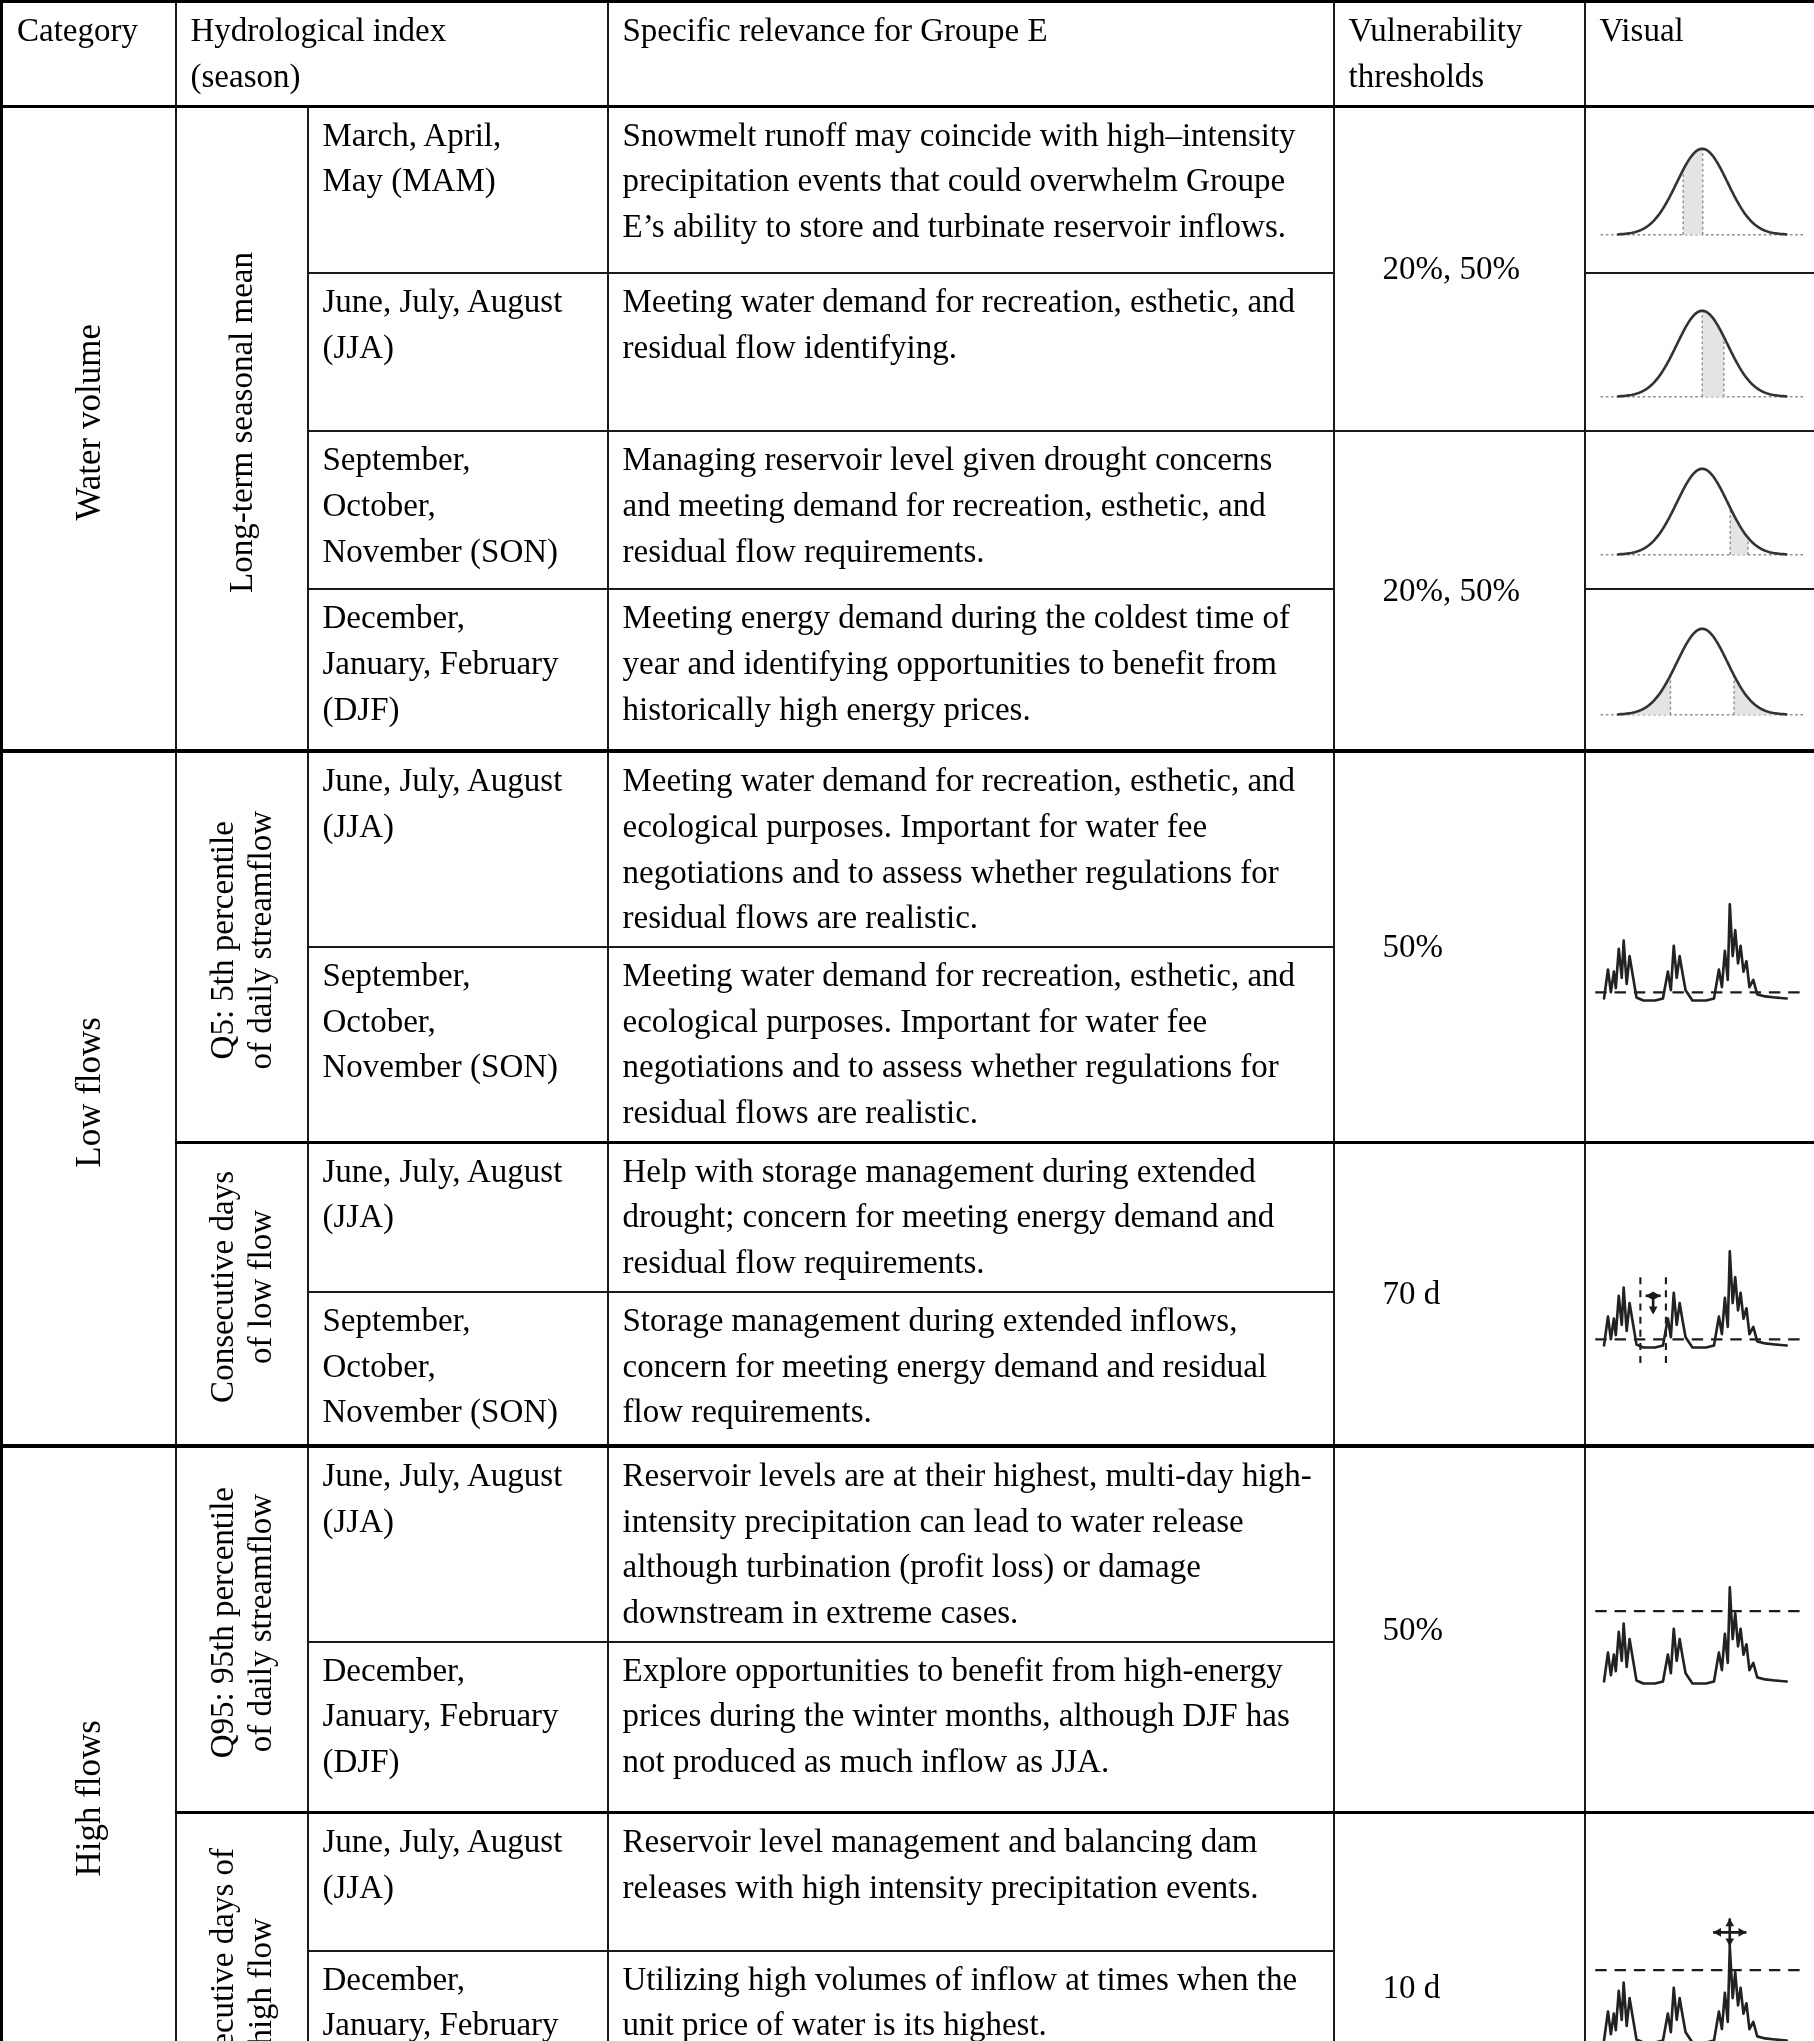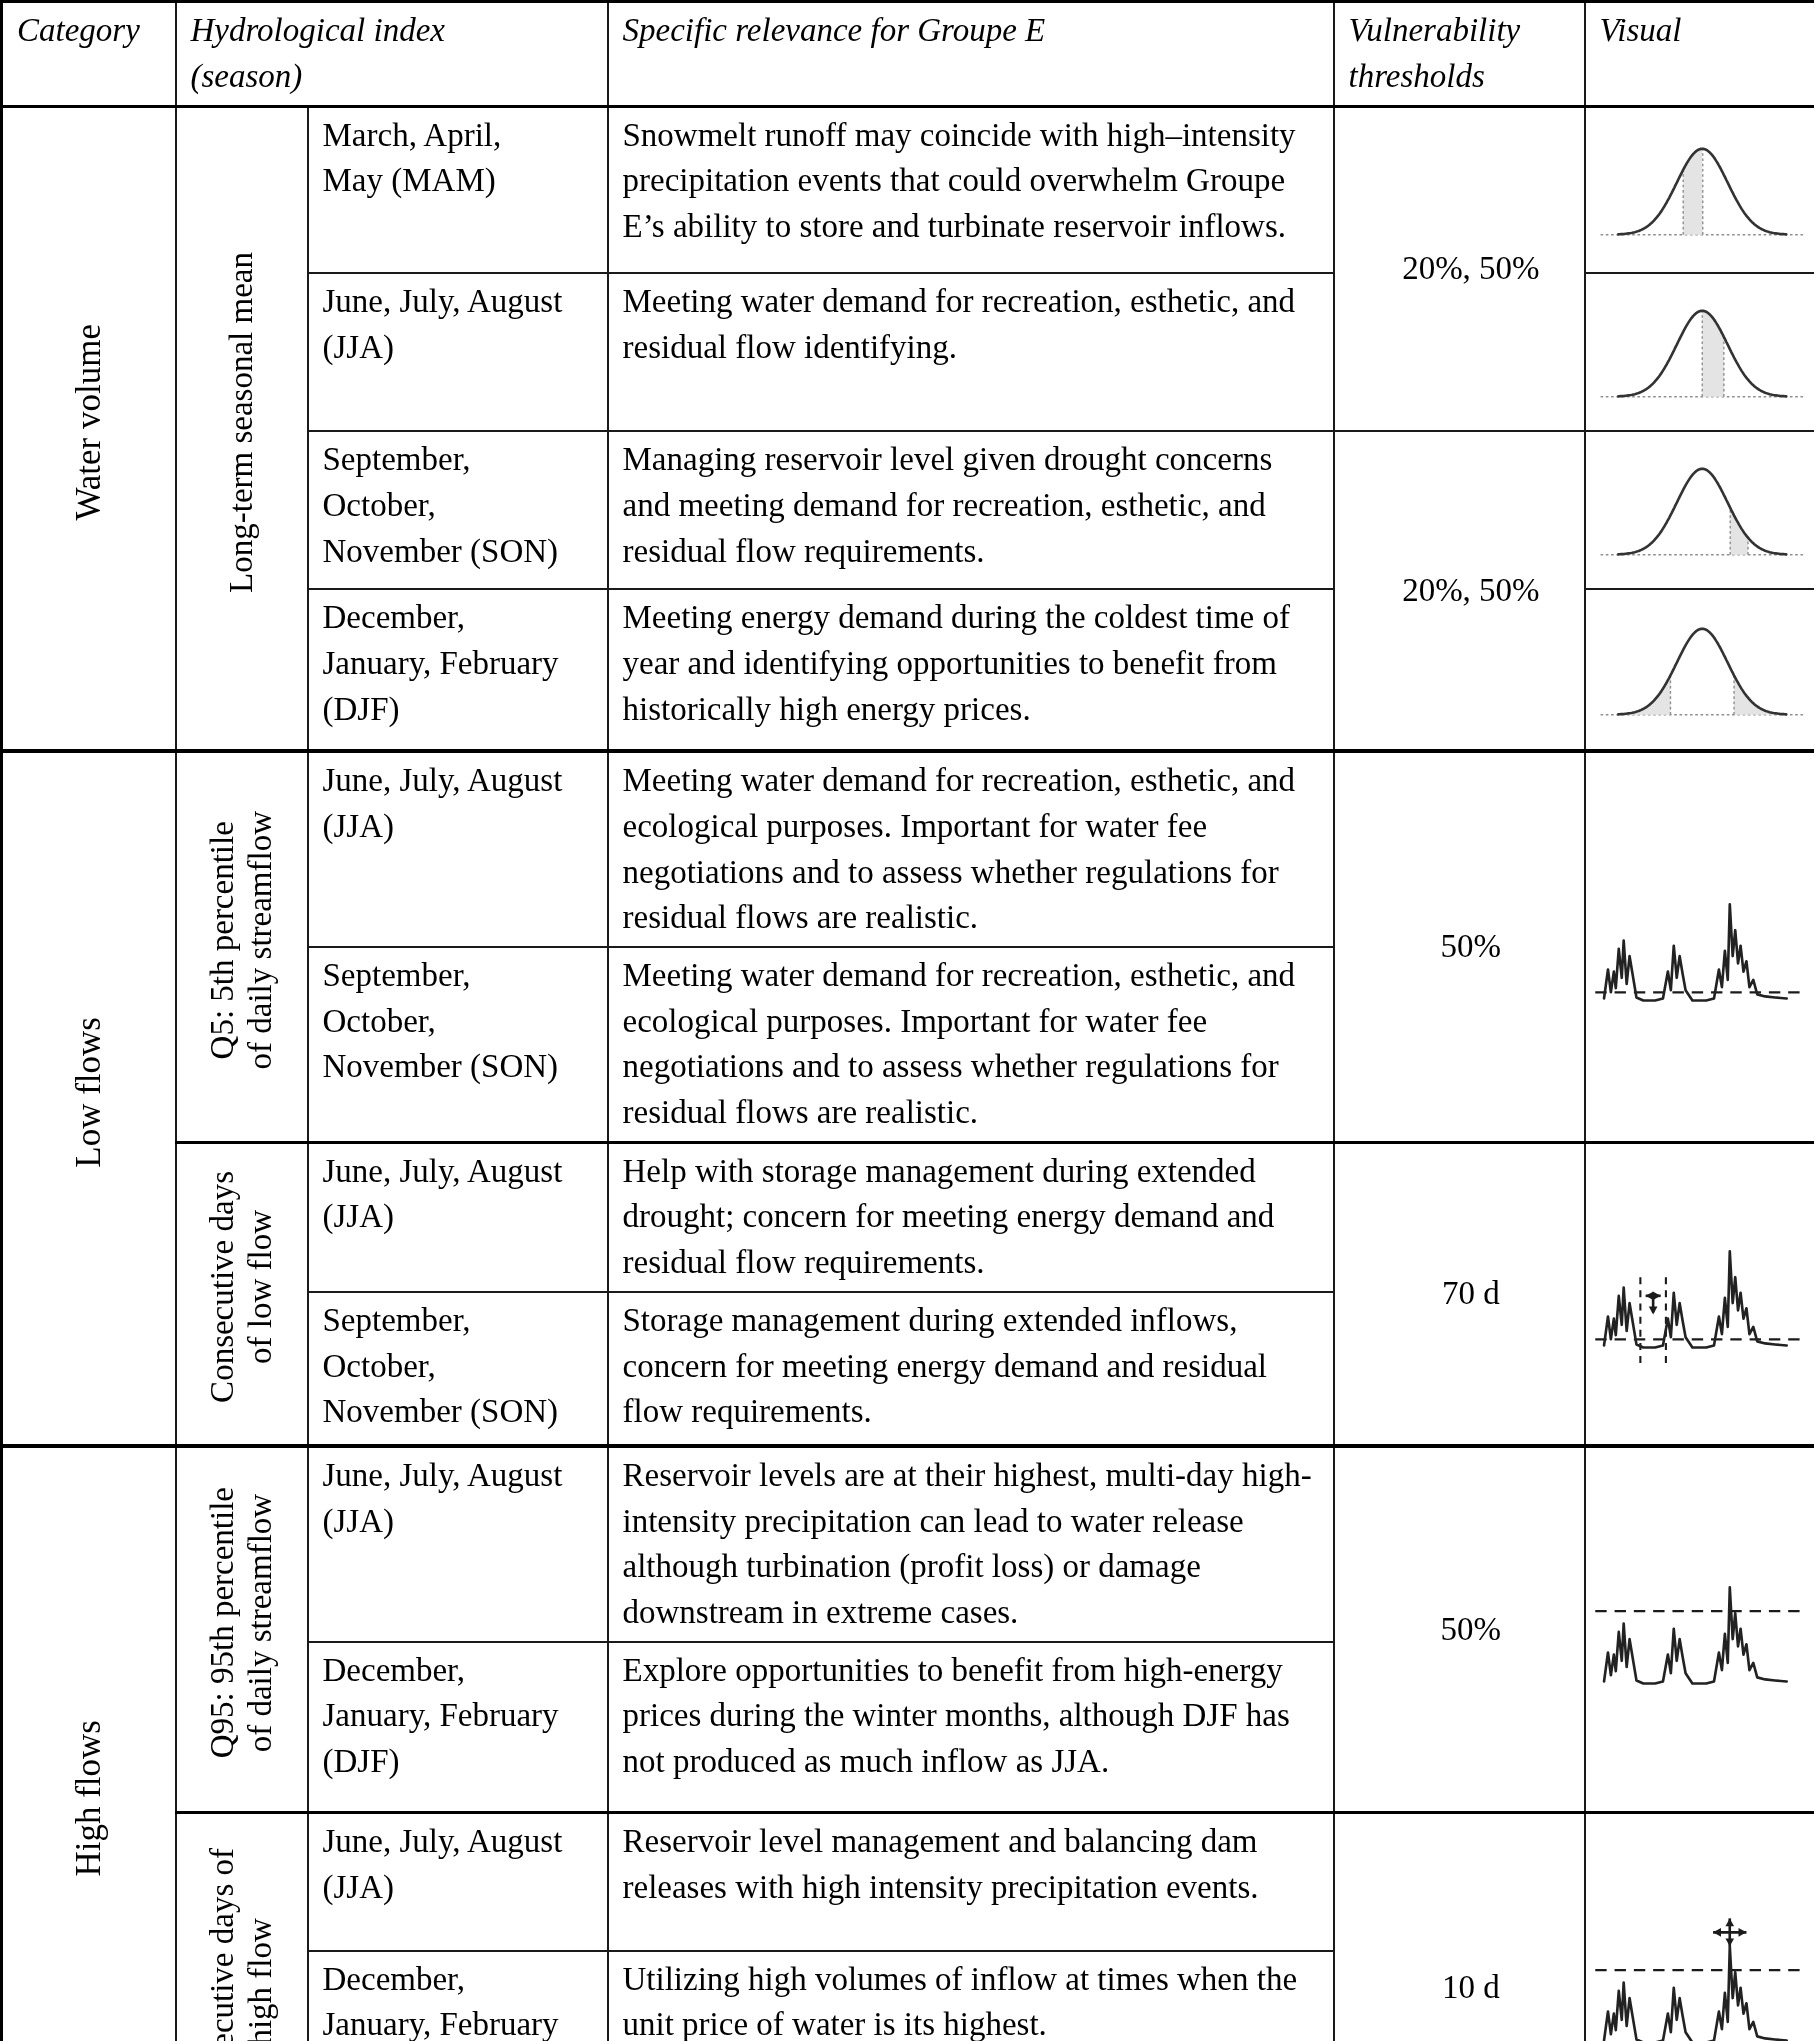--- a/index.html
+++ b/index.html
@@ -2,27 +2,27 @@
 <html style="font-size:14px"><head>
 <meta charset="utf-8">
 <style>
   html,body{margin:0;padding:0;background:#ffffff;}
   body{font-family:"Liberation Serif","DejaVu Serif",serif;color:#000;}
   .wrap{width:1814px;}
   table.main{border-collapse:collapse;table-layout:fixed;width:1814px;border:3.5px solid #000;}
   td,th{border:2.6px solid #1a1a1a;vertical-align:top;padding:5.3px 12.3px 5.3px 14px;
         font-size:33px;line-height:1.38;font-weight:normal;text-align:left;
         overflow:hidden;}
-  th{white-space:pre-line;font-style:italic;}
+  th{white-space:pre-line;}
   tr.sec-start td{border-top:4.4px solid #000;}
   tr.grp-start td{border-top:3.5px solid #000;}
   thead th{border-bottom:3.5px solid #000;}
   td.season{white-space:pre-line;}
   td.rel{padding-right:19.3px;}
-  td.thr{vertical-align:middle;padding-left:36px;white-space:nowrap;text-align:center;}
+  td.thr{vertical-align:middle;padding-left:48px;white-space:nowrap;}
   td.cat,td.idx{vertical-align:middle;text-align:center;padding:3.5px;}
   .rot{writing-mode:vertical-rl;transform:rotate(180deg);display:inline-block;
        white-space:pre-line;text-align:center;line-height:1.15;}
   td.cat .rot{font-size:35px;}
   td.idx .rot{font-size:33px;}
   td.vis{vertical-align:middle;text-align:center;padding:3.5px;}
   td.vis svg{display:block;margin:0 auto;}
 </style>
 </head>
 <body>

